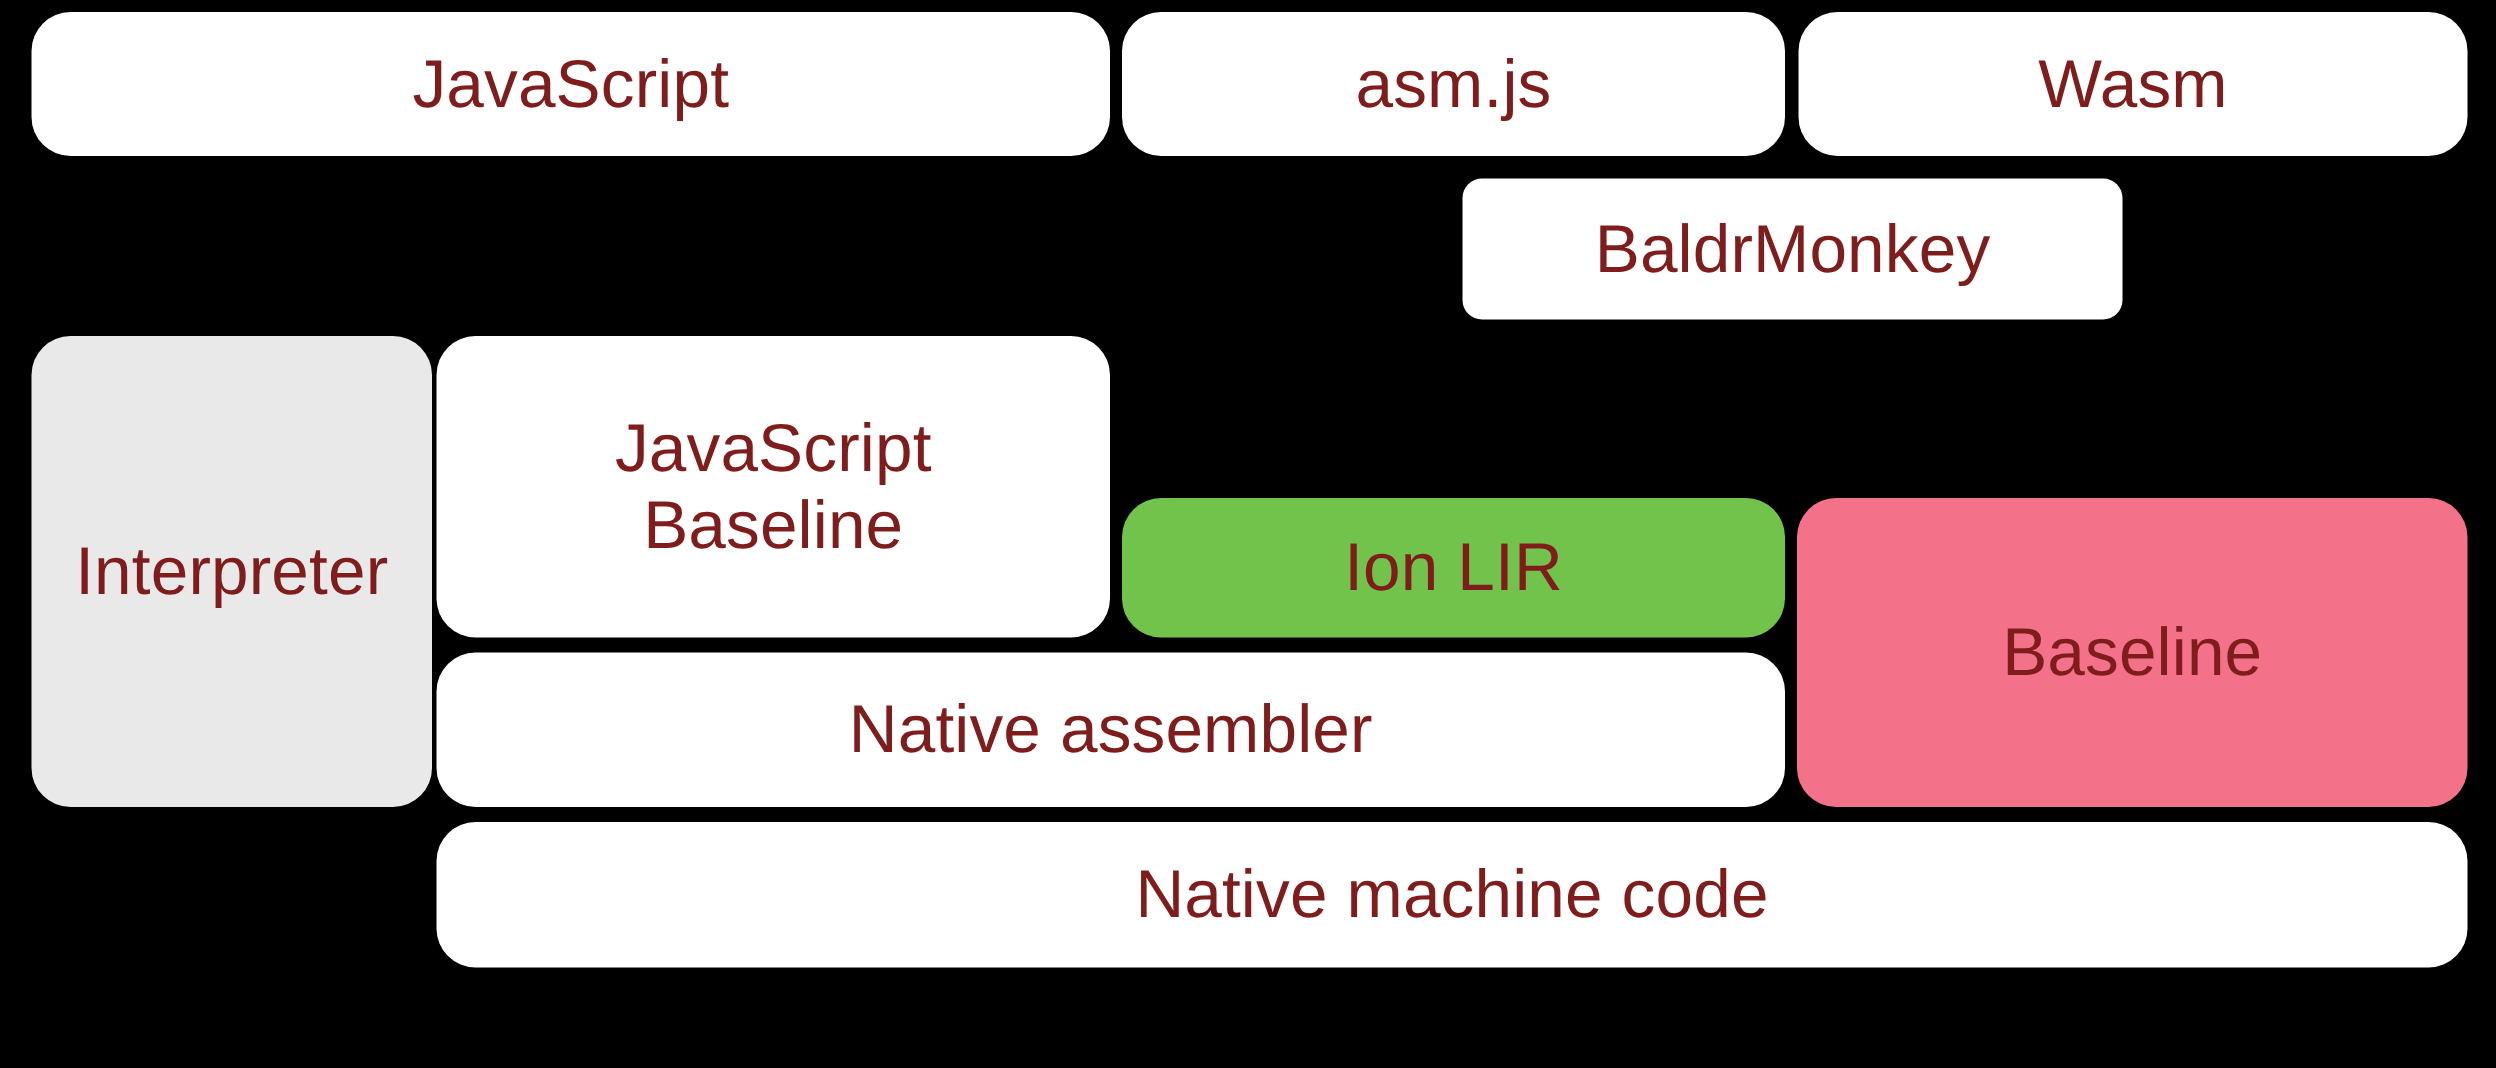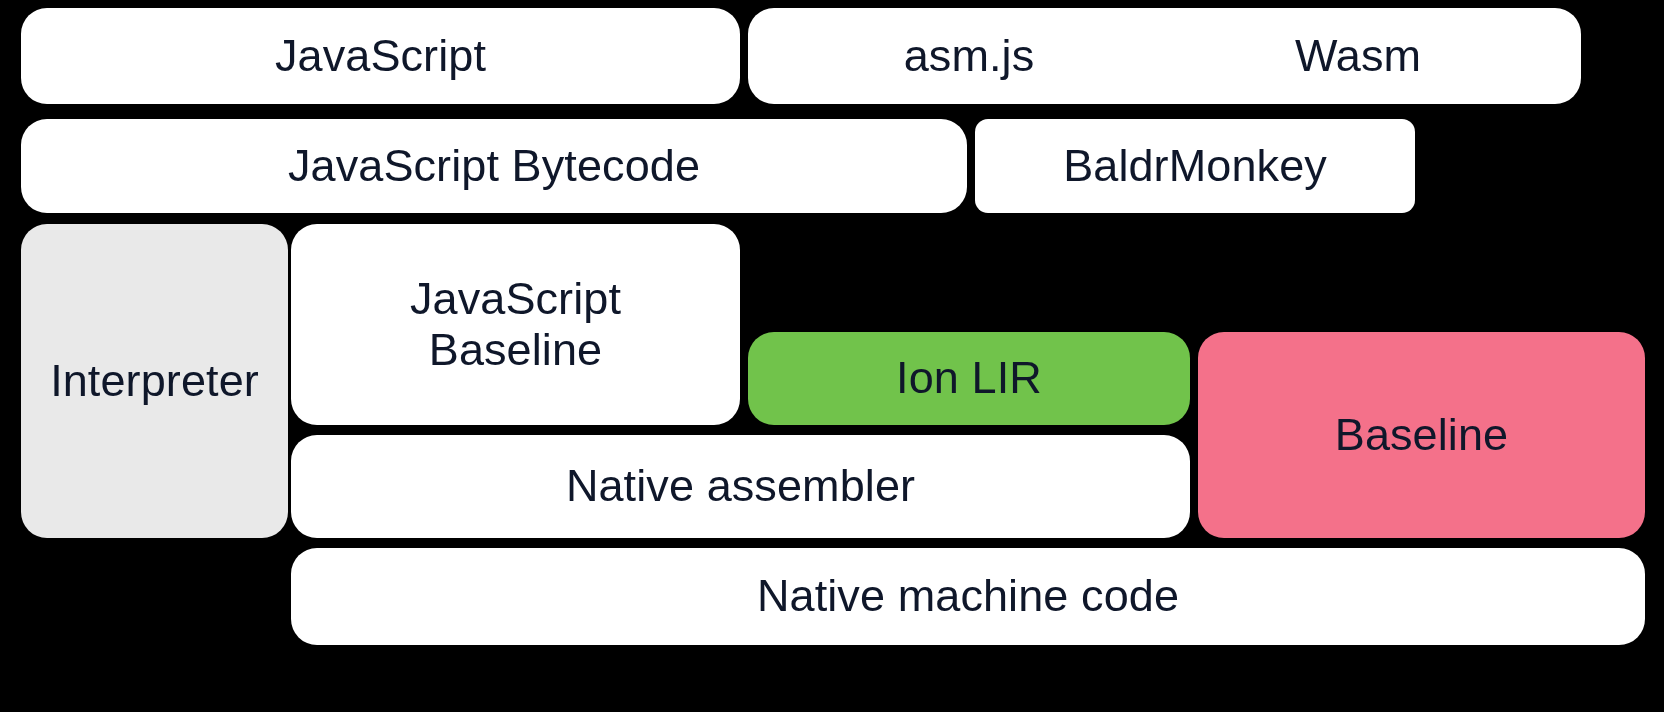--- a/index.html
+++ b/index.html
@@ -19,42 +19,41 @@
     overflow: hidden;
   }
   .node {
     position: absolute;
     box-sizing: border-box;
     border-radius: 26px;
     display: flex;
     align-items: center;
     justify-content: center;
     text-align: center;
-    color: #0f172a;
+    color: #7f1d1d;
     font-size: 45px;
     line-height: 1.12;
     font-weight: 400;
     letter-spacing: 0.1px;
     white-space: pre-line;
     padding: 2px 24px;
     font-family: "Liberation Sans", sans-serif;
   }
   .fill-white  { background: #ffffff; }
   .fill-grey   { background: #e9e9e9; }
   .fill-green  { background: #71c34b; }
   .fill-pink   { background: #f4718a; }
 </style>
 </head>
 <body>
 
 <div id="diagram" style="width: 1664px; height: 712px; background: rgb(0, 0, 0);">
     <div class="node fill-white" style="left: 21px; top: 8px; width: 719px; height: 96px;">JavaScript</div>
     <div class="node fill-white" style="left: 748px; top: 8px; width: 442px; height: 96px;">asm.js</div>
-    <div class="node fill-white" style="left: 1135px; top: 8px; width: 446px; height: 96px;">Wasm</div>
-    <div class="node fill-white" style="left: 21px; top: 119px; width: 946px; height: 94px;">JavaScript Bytecode</div>
+    <div class="node fill-white" style="left: 1199px; top: 8px; width: 446px; height: 96px;">Wasm</div>
     <div class="node fill-white" style="left: 975px; top: 119px; width: 440px; height: 94px; border-radius: 13px;">BaldrMonkey</div>
     <div class="node fill-grey" style="left: 21px; top: 224px; width: 267px; height: 314px;">Interpreter</div>
     <div class="node fill-white" style="left: 291px; top: 224px; width: 449px; height: 201px;">JavaScript
 Baseline</div>
     <div class="node fill-green" style="left: 748px; top: 332px; width: 442px; height: 93px;">Ion LIR</div>
     <div class="node fill-pink" style="left: 1198px; top: 332px; width: 447px; height: 206px;">Baseline</div>
     <div class="node fill-white" style="left: 291px; top: 435px; width: 899px; height: 103px;">Native assembler</div>
     <div class="node fill-white" style="left: 291px; top: 548px; width: 1354px; height: 97px;">Native machine code</div>
   </div>
 

